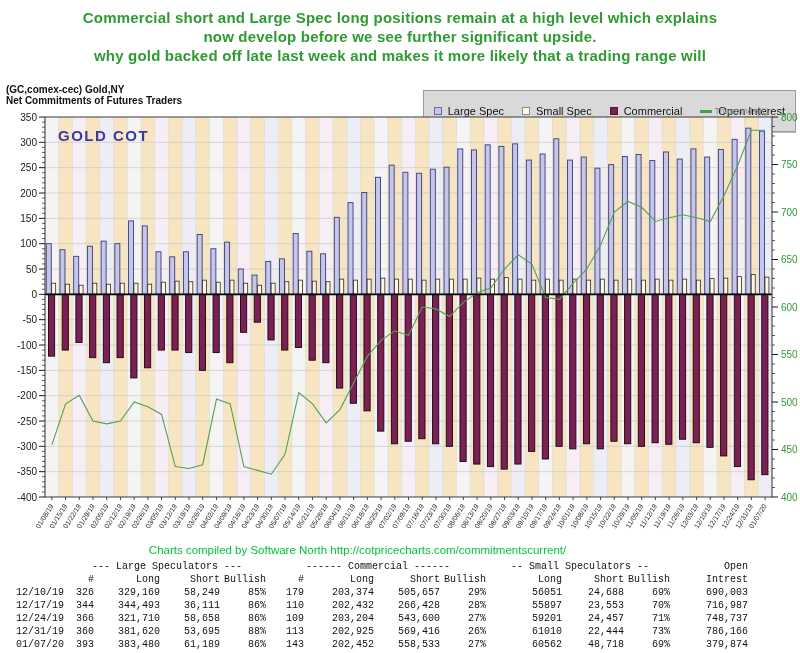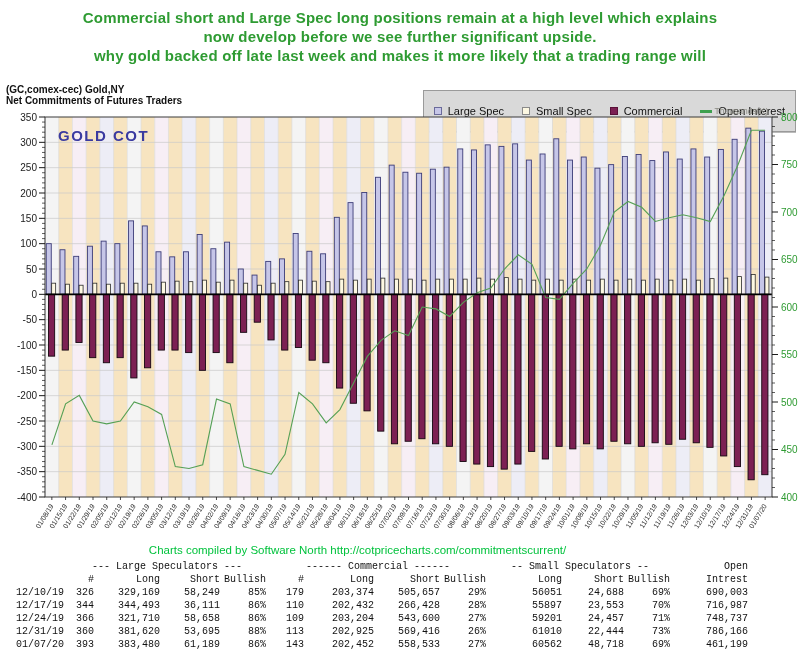--- a/index.html
+++ b/index.html
@@ -719,18 +719,18 @@
           <td class="num">383,480</td>
           <td class="num">61,189</td>
           <td class="num">86%</td>
           <td class="num">143</td>
           <td class="num">202,452</td>
           <td class="num">558,533</td>
           <td class="num">27%</td>
           <td class="num">60562</td>
           <td class="num">48,718</td>
           <td class="num">69%</td>
-          <td class="num">461,199</td>
+          <td class="num">379,874</td>
         </tr>
       </tbody>
   </table>
 
 </div>
 
 </body></html>

